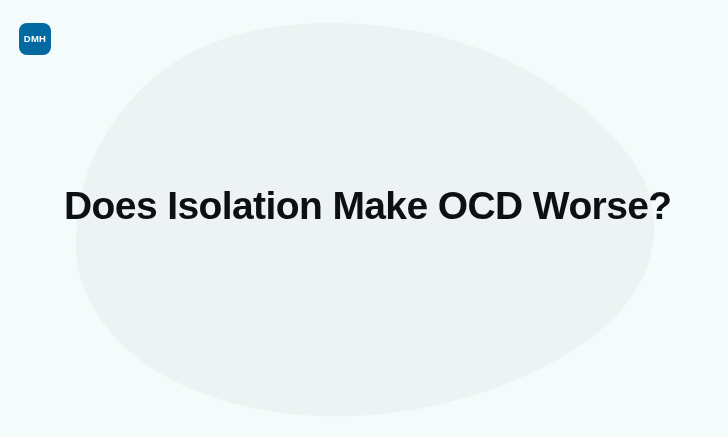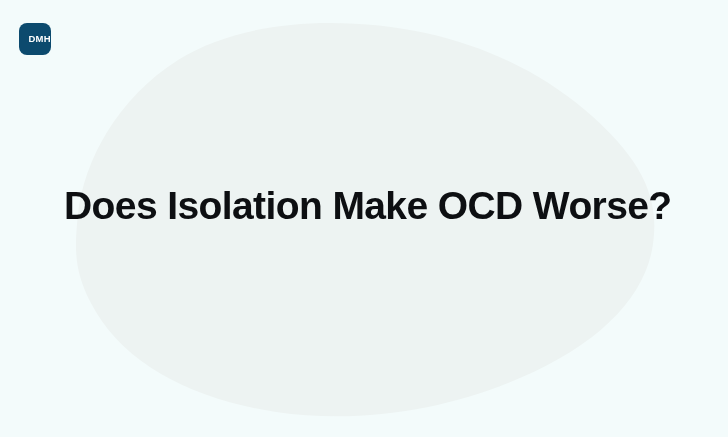--- a/index.html
+++ b/index.html
@@ -100,21 +100,21 @@
                C 646 296, 600 344, 520 378
                C 446 410, 360 424, 276 412
                C 196 400, 128 366, 96 312
                C 74 275, 74 252, 78 214
                C 84 160, 118 98, 178 60
                C 218 35, 272 23, 330 23
                Z" fill="#edf3f2"></path>
     </svg>
   </div>
 
-  <div id="brand-logo" style="background: #0c4a6e; justify-content: flex-end;">
+  <div id="brand-logo" style="background: #0369a1;">
     <span class="logo-text" style="color: rgb(255, 255, 255);">DMH</span>
   </div>
 
   <div id="headline-block">
     <h1 id="page-title" style="color: rgb(13, 15, 18);">
       <span class="title-line">Does Isolation Make OCD Worse?</span>
     </h1>
   </div>
 
 </div>

